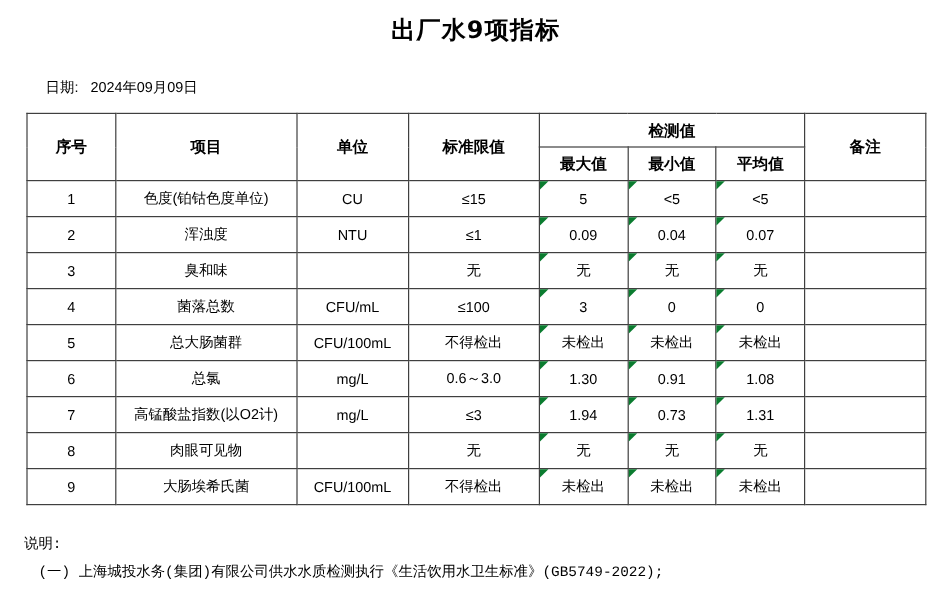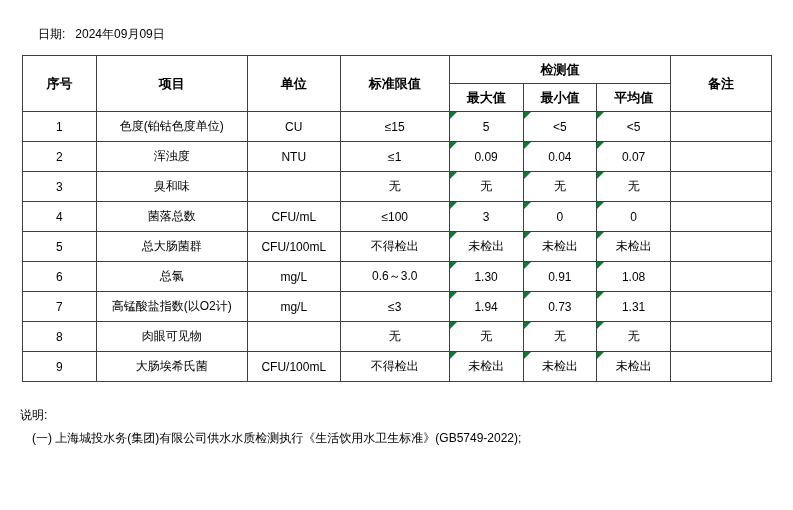--- a/index.html
+++ b/index.html
@@ -94,34 +94,35 @@
     width: 0;
     height: 0;
     border-top: 7px solid #0a7c2f;
     border-right: 7px solid transparent;
   }
   .notes {
     margin-top: 22px;
     margin-left: 18px;
     font-size: 12px;
     line-height: 1.9;
-    font-family: Liberation Sans, sans-serif;
+    font-family: Liberation Mono, monospace;
   }
   .notes .note-head {
     margin-left: 2px;
   }
   .notes .note-row {
     margin-left: 14px;
   }
 </style>
 </head>
 <body>
 
 <div class="page">
 
+  <div class="doc-title">出厂水9项指标</div>
 
   <div class="date-line">
     <span>日期:</span><span class="date-value">2024年09月09日</span>
   </div>
 
   <table class="report">
     <thead>
       <tr>
         <th class="idx" rowspan="2">序号</th>
         <th class="item" rowspan="2">项目</th>

